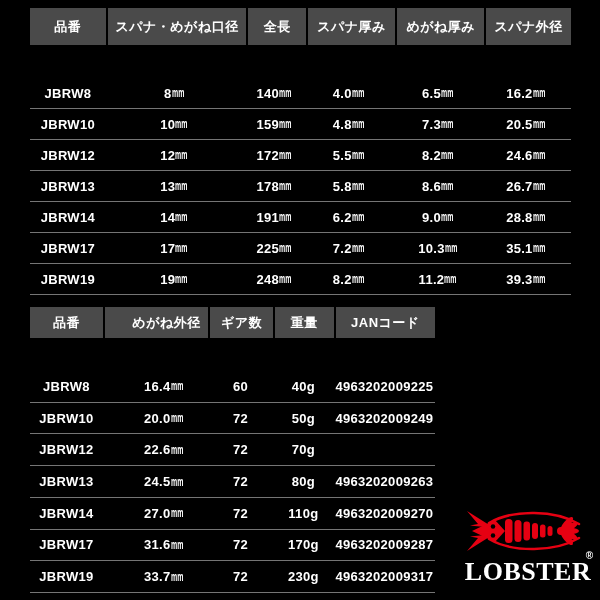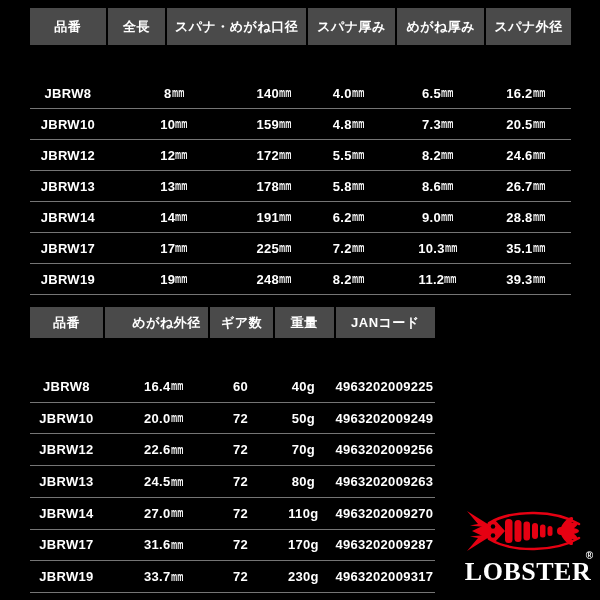--- a/index.html
+++ b/index.html
@@ -82,22 +82,22 @@
   }
 </style>
 </head>
 <body>
 
 <div class="canvas" style="--bg: #000000; --header-bg: #4a4a4a; --divider: #757575; --text: #ffffff;">
 
   <div class="spec-table t1">
       <div class="thead">
         <div class="th c0">品番</div>
+        <div class="th c1">スパナ・めがね口径</div>
         <div class="th c2">全長</div>
-        <div class="th c1">スパナ・めがね口径</div>
         <div class="th c3">スパナ厚み</div>
         <div class="th c4">めがね厚み</div>
         <div class="th c5">スパナ外径</div>
       </div>
       <div class="tbody">
         <div class="tr">
           <div class="td c0">JBRW8</div>
           <div class="td c1">8<span class="unit">mm</span></div>
           <div class="td c2">140<span class="unit">mm</span></div>
           <div class="td c3">4.0<span class="unit">mm</span></div>
@@ -176,21 +176,20 @@
           <div class="td c1">20.0<span class="unit">mm</span></div>
           <div class="td c2">72</div>
           <div class="td c3">50g</div>
           <div class="td c4">4963202009249</div>
         </div>
         <div class="tr">
           <div class="td c0">JBRW12</div>
           <div class="td c1">22.6<span class="unit">mm</span></div>
           <div class="td c2">72</div>
           <div class="td c3">70g</div>
-          <div class="td c4">4963202009256</div>
         </div>
         <div class="tr">
           <div class="td c0">JBRW13</div>
           <div class="td c1">24.5<span class="unit">mm</span></div>
           <div class="td c2">72</div>
           <div class="td c3">80g</div>
           <div class="td c4">4963202009263</div>
         </div>
         <div class="tr">
           <div class="td c0">JBRW14</div>

